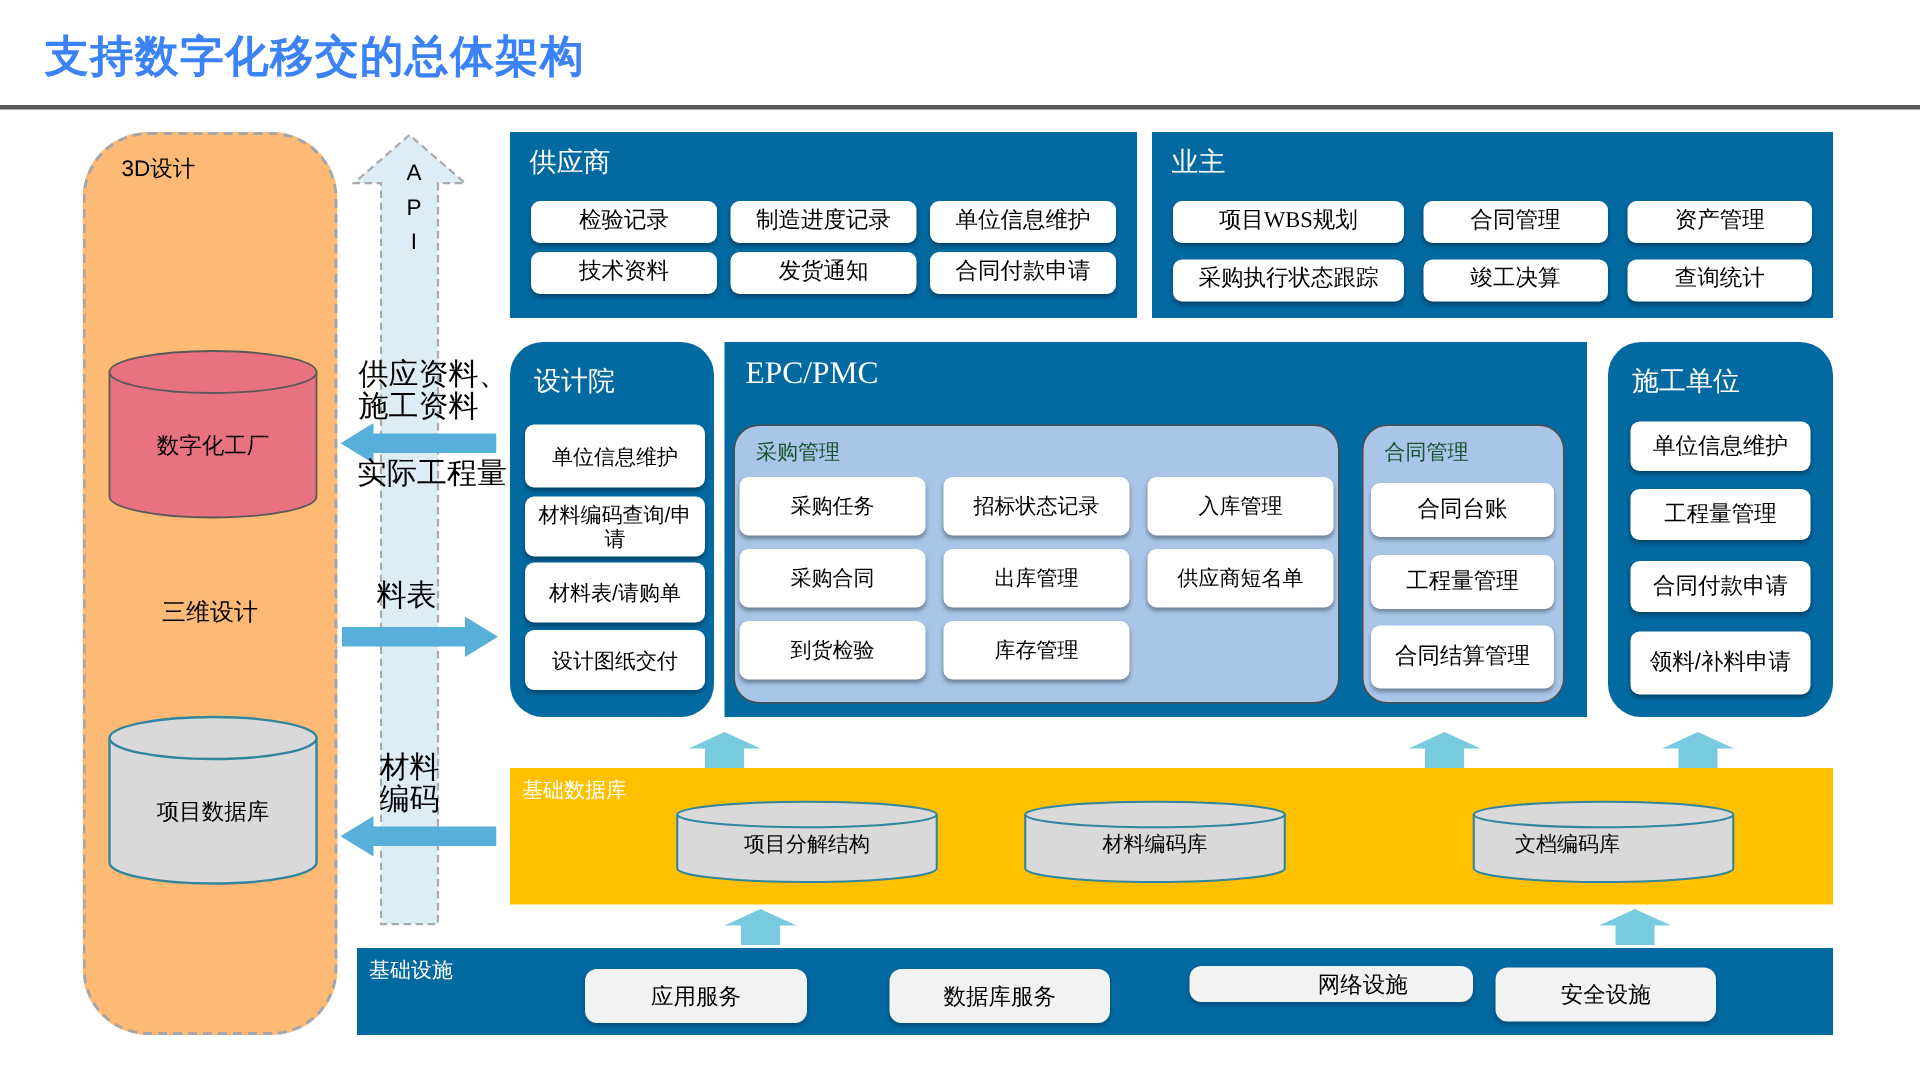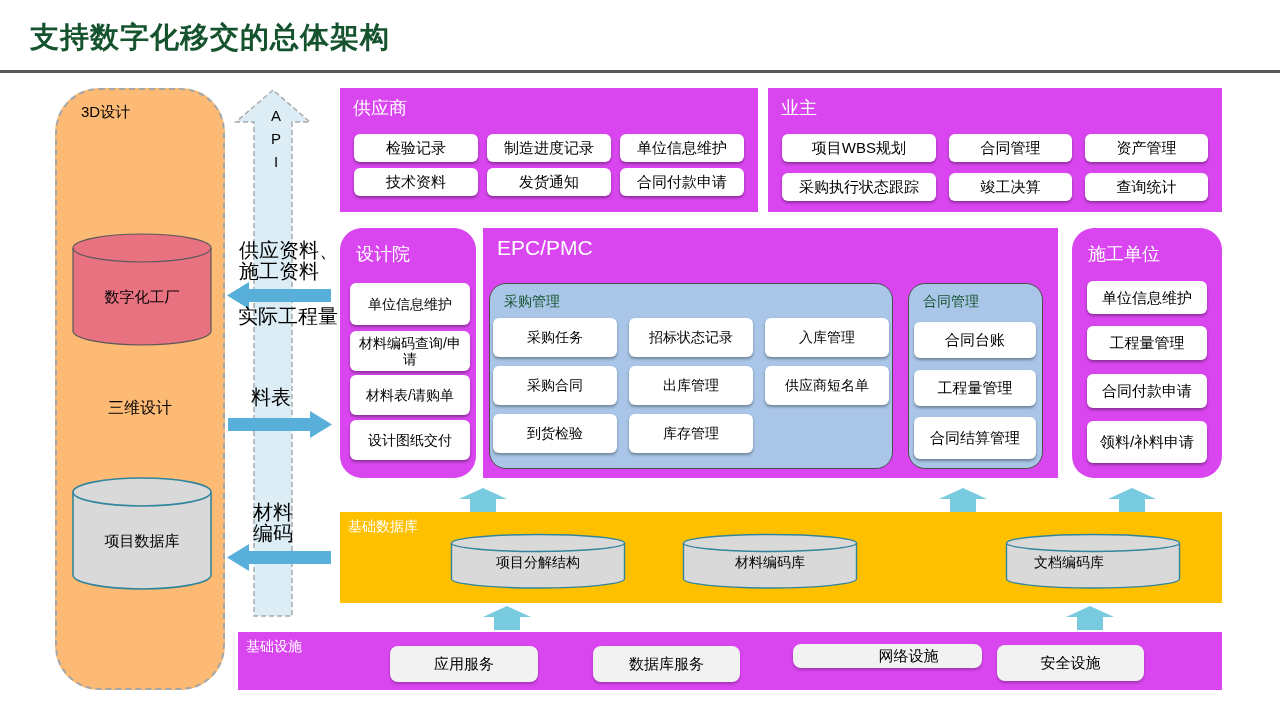--- a/index.html
+++ b/index.html
@@ -2,37 +2,37 @@
 <html><head>
 <meta charset="utf-8">
 <style>
   html,body{margin:0;padding:0;}
   body{
     width:1280px;height:720px;position:relative;overflow:hidden;
     background:#ffffff;font-family:"Liberation Sans","DejaVu Sans",sans-serif;color:#000;
   }
   .abs{position:absolute;box-sizing:border-box;}
   
-  .page-title{left:30px;top:18px;font-size:29px;font-weight:bold;color:#14532d;letter-spacing:1px;}
+  .page-title{left:30px;top:18px;font-size:29px;font-weight:bold;color:#3b82f6;letter-spacing:1px;}
   .divider{left:0;top:70px;width:1280px;height:3px;background:#595959;}
   
   .left-panel{left:55px;top:88px;width:170px;height:602px;background:#fdba74;
     border:2px dashed #A6A6A6;border-radius:44px;}
   .left-panel-title{left:24px;top:13px;font-size:15px;}
   .mid-text{left:0;top:308px;width:100%;text-align:center;font-size:16px;}
   
   .cylinder{position:absolute;}
   .cyl-label{position:absolute;left:0;width:100%;text-align:center;font-size:15px;}
   
   .api-arrow{left:233px;top:88px;}
   .api-letters{left:268px;top:104px;font-size:15px;line-height:23px;text-align:center;width:16px;}
   
   .flow-label{font-size:20px;line-height:21px;}
   
-  .panel{background:#d946ef;}
+  .panel{background:#0369a1;font-family:Liberation Serif, serif;}
   .panel-title{position:absolute;color:#ffffff;}
   .chip{background:#ffffff;border-radius:6px;box-shadow:0 2px 3px rgba(0,0,0,0.35);
     display:flex;align-items:center;justify-content:center;text-align:center;
     font-size:15px;line-height:1.15;padding:1px 3px;box-sizing:border-box;}
   .btn-grid{position:absolute;display:grid;}
   .supplier-grid{left:14px;top:46px;width:390px;grid-template-columns:1fr 1fr 1fr;
     grid-auto-rows:28px;gap:6px 9px;}
   .owner-grid{left:14px;top:46px;width:426px;grid-template-columns:1.25fr 1fr 1fr;
     grid-auto-rows:28px;gap:11px 13px;}
   .proc-grid{left:493px;top:318px;width:396px;grid-template-columns:1fr 1fr 1fr;
@@ -190,21 +190,21 @@
   </svg>
   <span class="cyl-label small-cyl-label" style="top:21px;">项目分解结构</span>
 </div>
 <div class="cylinder" style="left:682px;top:533px;">
   <svg width="176" height="57" viewBox="0 0 176 57">
     <path d="M1.5 10 L1.5 46 A86.5 9 0 0 0 174.5 46 L174.5 10" fill="#D9D9D9" stroke="#31859C" stroke-width="1.4"></path>
     <ellipse cx="88" cy="10" rx="86.5" ry="8.5" fill="#D9D9D9" stroke="#31859C" stroke-width="1.4"></ellipse>
   </svg>
   <span class="cyl-label small-cyl-label" style="top:21px;">材料编码库</span>
 </div>
-<div class="cylinder" style="left:957px;top:533px;padding-left:48px;">
+<div class="cylinder" style="left:933px;top:533px;padding-left:48px;">
   <svg width="176" height="57" viewBox="0 0 176 57">
     <path d="M1.5 10 L1.5 46 A86.5 9 0 0 0 174.5 46 L174.5 10" fill="#D9D9D9" stroke="#31859C" stroke-width="1.4"></path>
     <ellipse cx="88" cy="10" rx="86.5" ry="8.5" fill="#D9D9D9" stroke="#31859C" stroke-width="1.4"></ellipse>
   </svg>
   <span class="cyl-label small-cyl-label" style="top:21px;">文档编码库</span>
 </div>
 
 <svg class="abs" style="left:483px;top:606px;" width="48" height="24" viewBox="0 0 48 24">
   <polygon points="24,0 0,11 11,11 11,24 37,24 37,11 48,11" fill="#78CBDF"></polygon>
 </svg>

